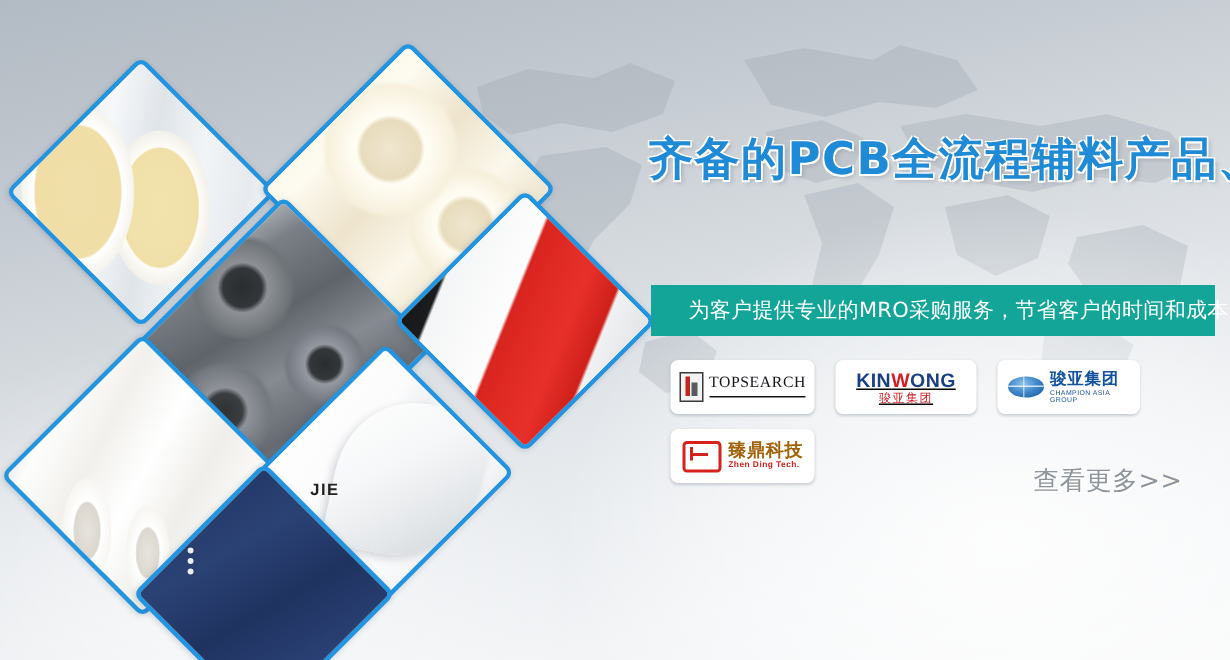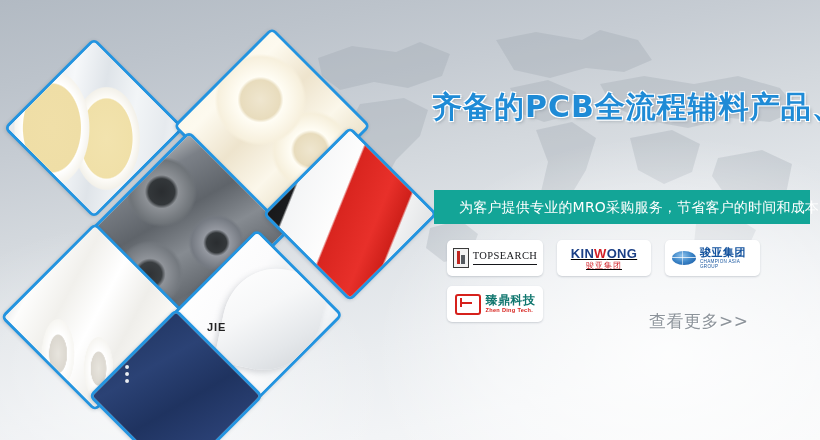--- a/index.html
+++ b/index.html
@@ -196,25 +196,25 @@
     width:22px;height:17px;border:2px solid #d6211c;border-radius:3px;flex:none;
     position:relative;
   }
   .zd-mark:before{
     content:"";position:absolute;left:3px;top:2px;width:2px;height:9px;background:#d6211c;
   }
   .zd-mark:after{
     content:"";position:absolute;left:3px;top:6px;width:12px;height:2px;background:#d6211c;
   }
   .zd-tx{line-height:1;}
-  .zd-cn{font:700 12px/1 "DejaVu Sans",sans-serif;color:#0f766e;letter-spacing:.5px;}
+  .zd-cn{font:700 12px/1 "DejaVu Sans",sans-serif;color:#a16207;letter-spacing:.5px;}
   .zd-en{font:700 5.6px/1 "Liberation Sans",sans-serif;color:#d6211c;margin-top:2px;letter-spacing:.3px;}
 
   #morelink{
-    position:absolute;left:649px;top:313px;
+    position:absolute;left:689px;top:313px;
     font:400 17px/1 "DejaVu Sans","Liberation Sans",sans-serif;
     color:#8d949b;
     text-shadow:1px 1px 0 rgba(255,255,255,.95);
     letter-spacing:.5px;cursor:pointer;white-space:nowrap;
   }
 </style>
 </head>
 <body>
 
 <div id="banner">

